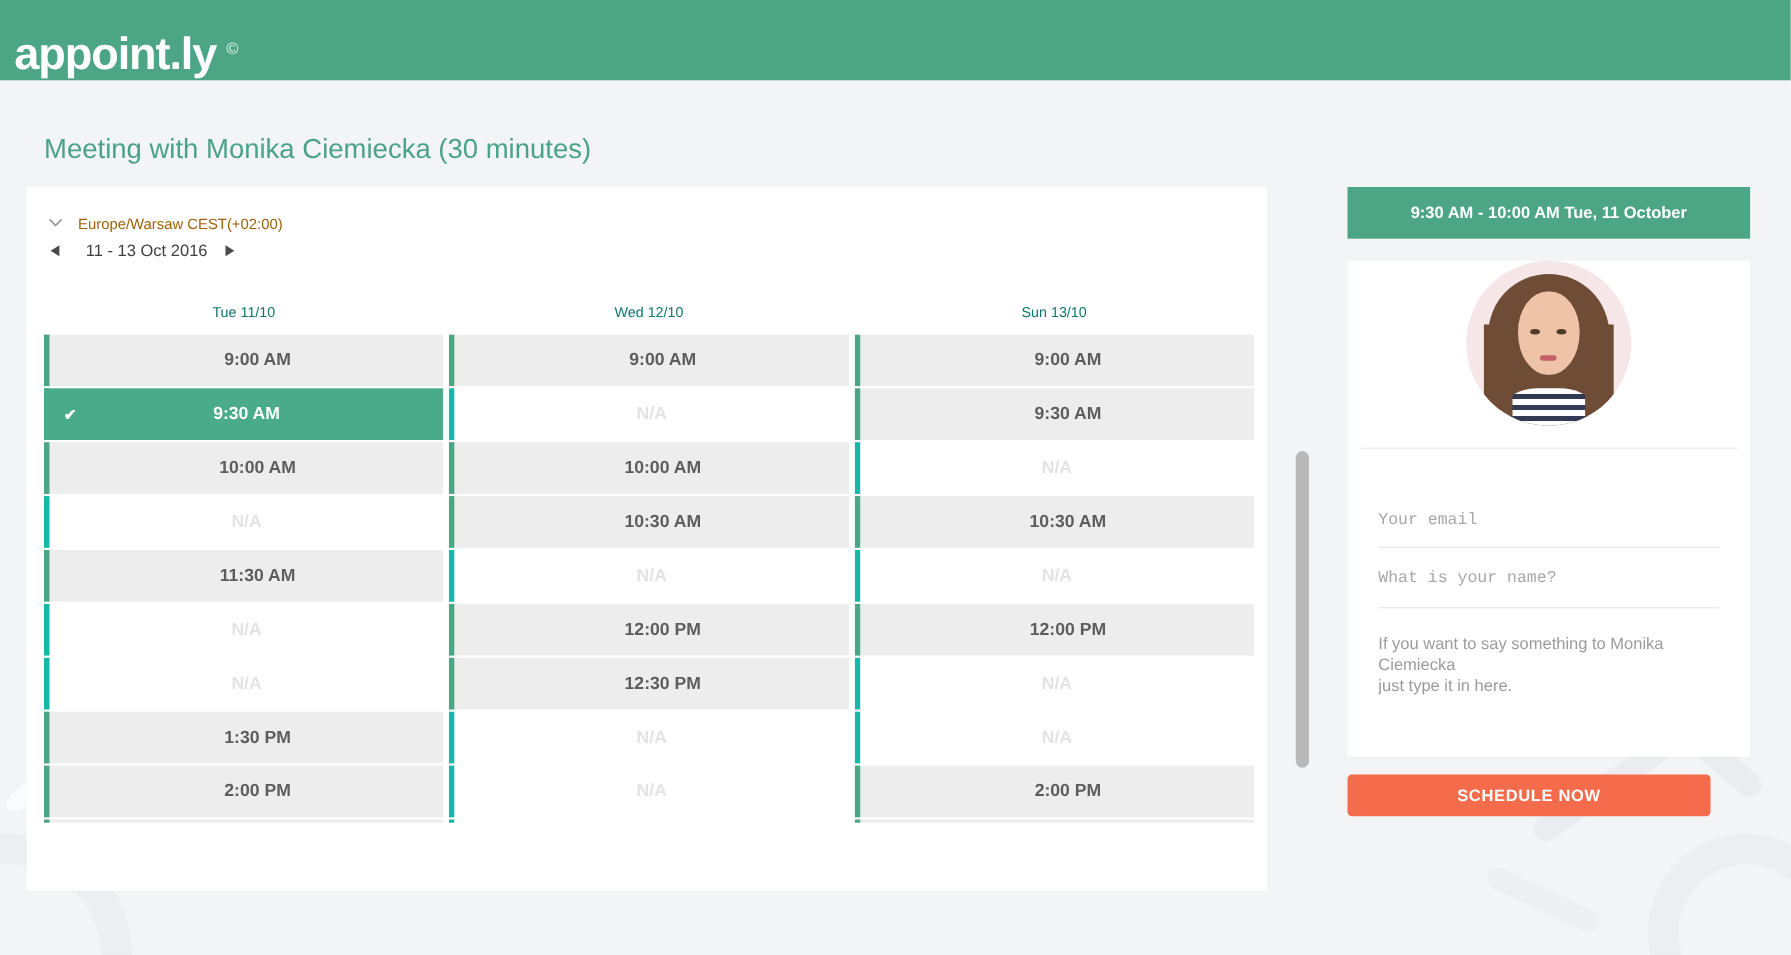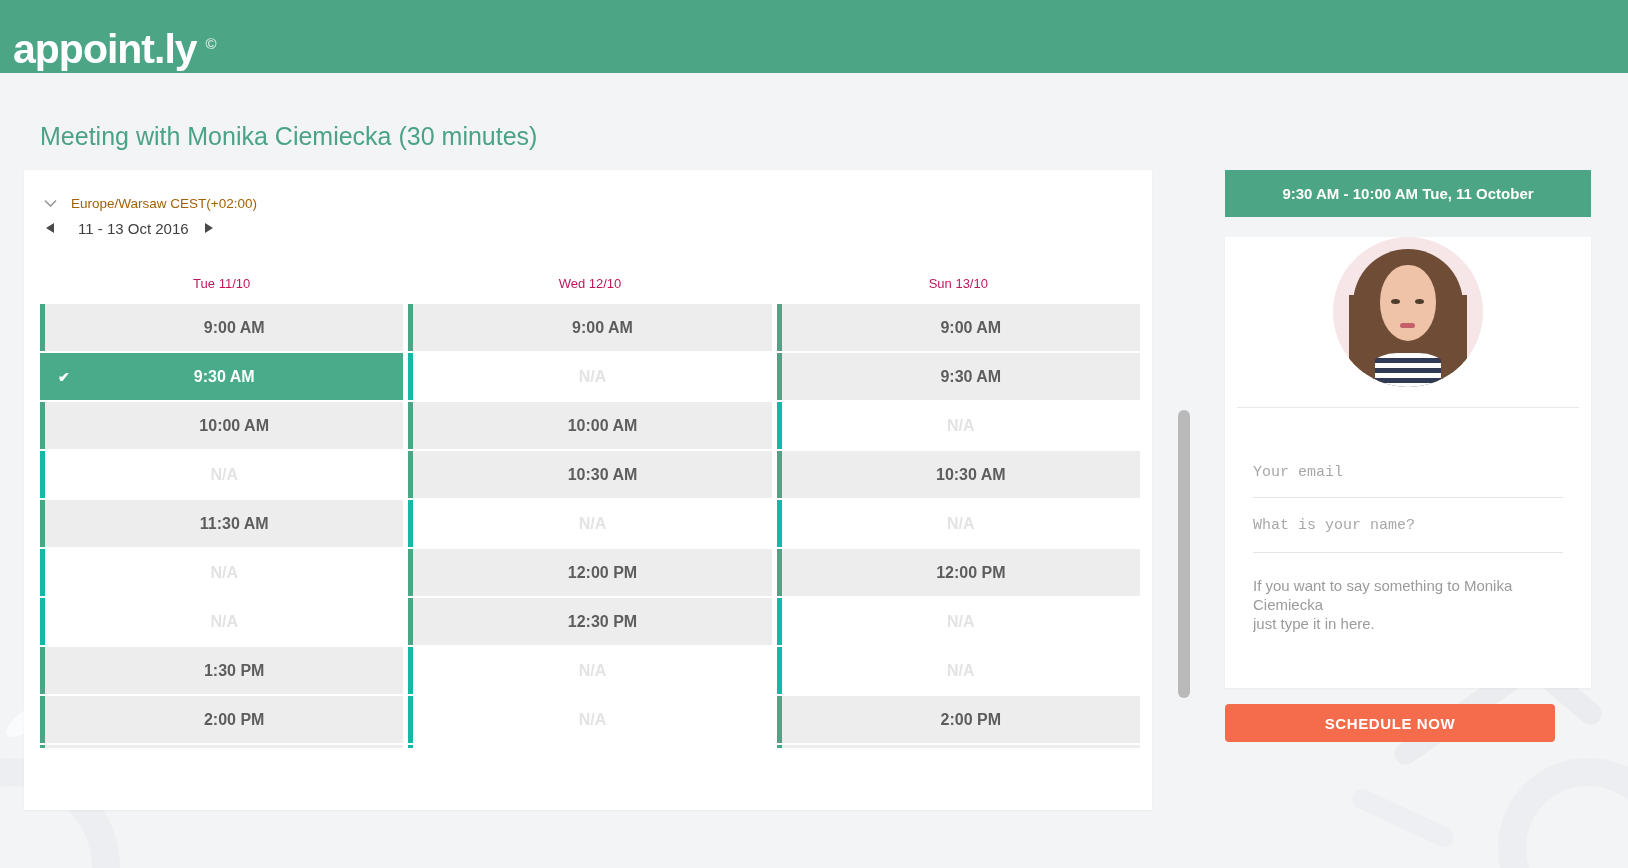--- a/index.html
+++ b/index.html
@@ -49,21 +49,21 @@
     position:absolute; left:22px; top:48px; height:20px;
     display:flex; align-items:center;
   }
   .tri { width:0; height:0; cursor:pointer; }
   .tri-left  { border-top:5px solid transparent; border-bottom:5px solid transparent; border-right:8px solid #4a4a4a; }
   .tri-right { border-top:5px solid transparent; border-bottom:5px solid transparent; border-left:8px solid #4a4a4a; }
   .date-range { font-size:15px; color:#3f3f3f; margin:0 16px 0 24px; }
   .grid-wrap { position:absolute; left:16px; top:106px; width:1100px; }
   .cols { display:flex; gap:5px; }
   .day-col { flex:1; min-width:0; }
-  .col-header { text-align:center; font-size:13px; color:#be185d; height:18px; margin-bottom:10px; }
+  .col-header { text-align:center; font-size:13px; color:#0f766e; height:18px; margin-bottom:10px; }
   .col-body { height:444px; overflow:hidden; }
   .slot {
     height:47px; margin-bottom:2px; position:relative;
     display:flex; align-items:center; justify-content:center;
     font-size:16px; font-weight:bold;
   }
   .slot.available {
     background:var(--slot-bg, #EDEDED);
     border-left:5px solid var(--green, #4CA685);
     color:var(--slot-text, #5D5D5D); cursor:pointer;padding-left:20px;

